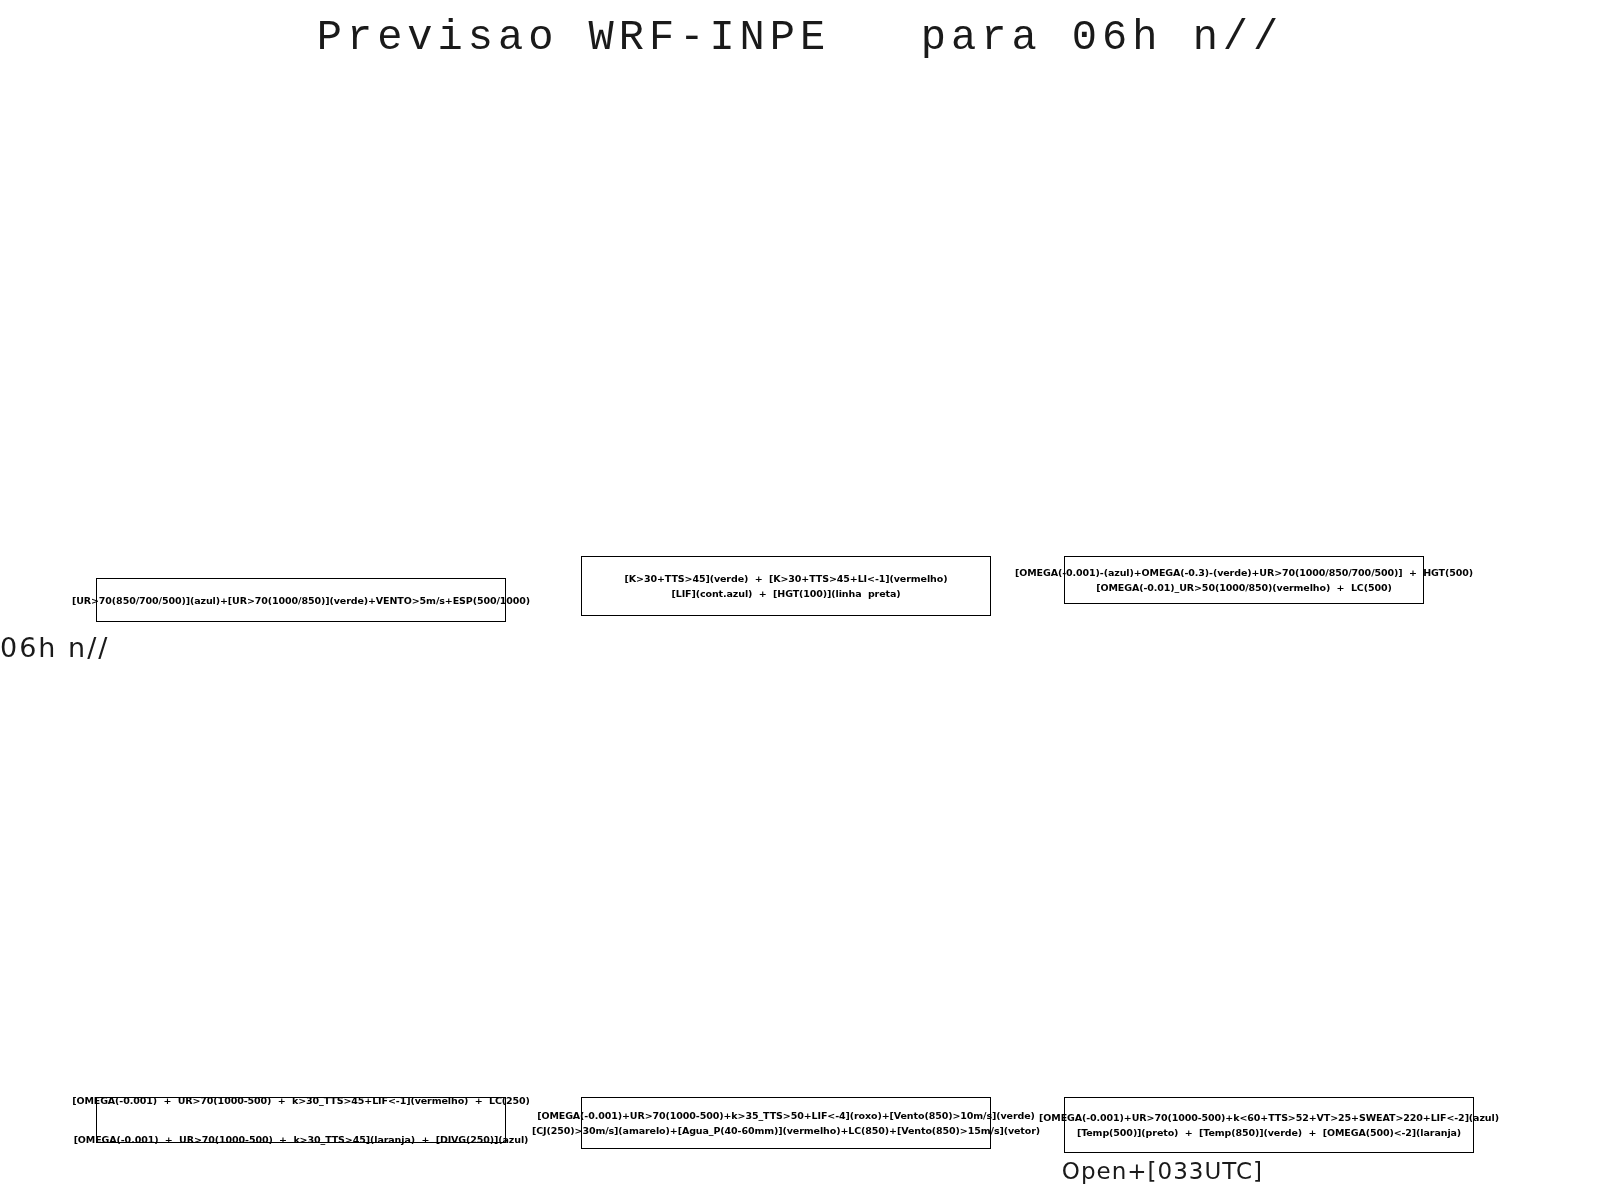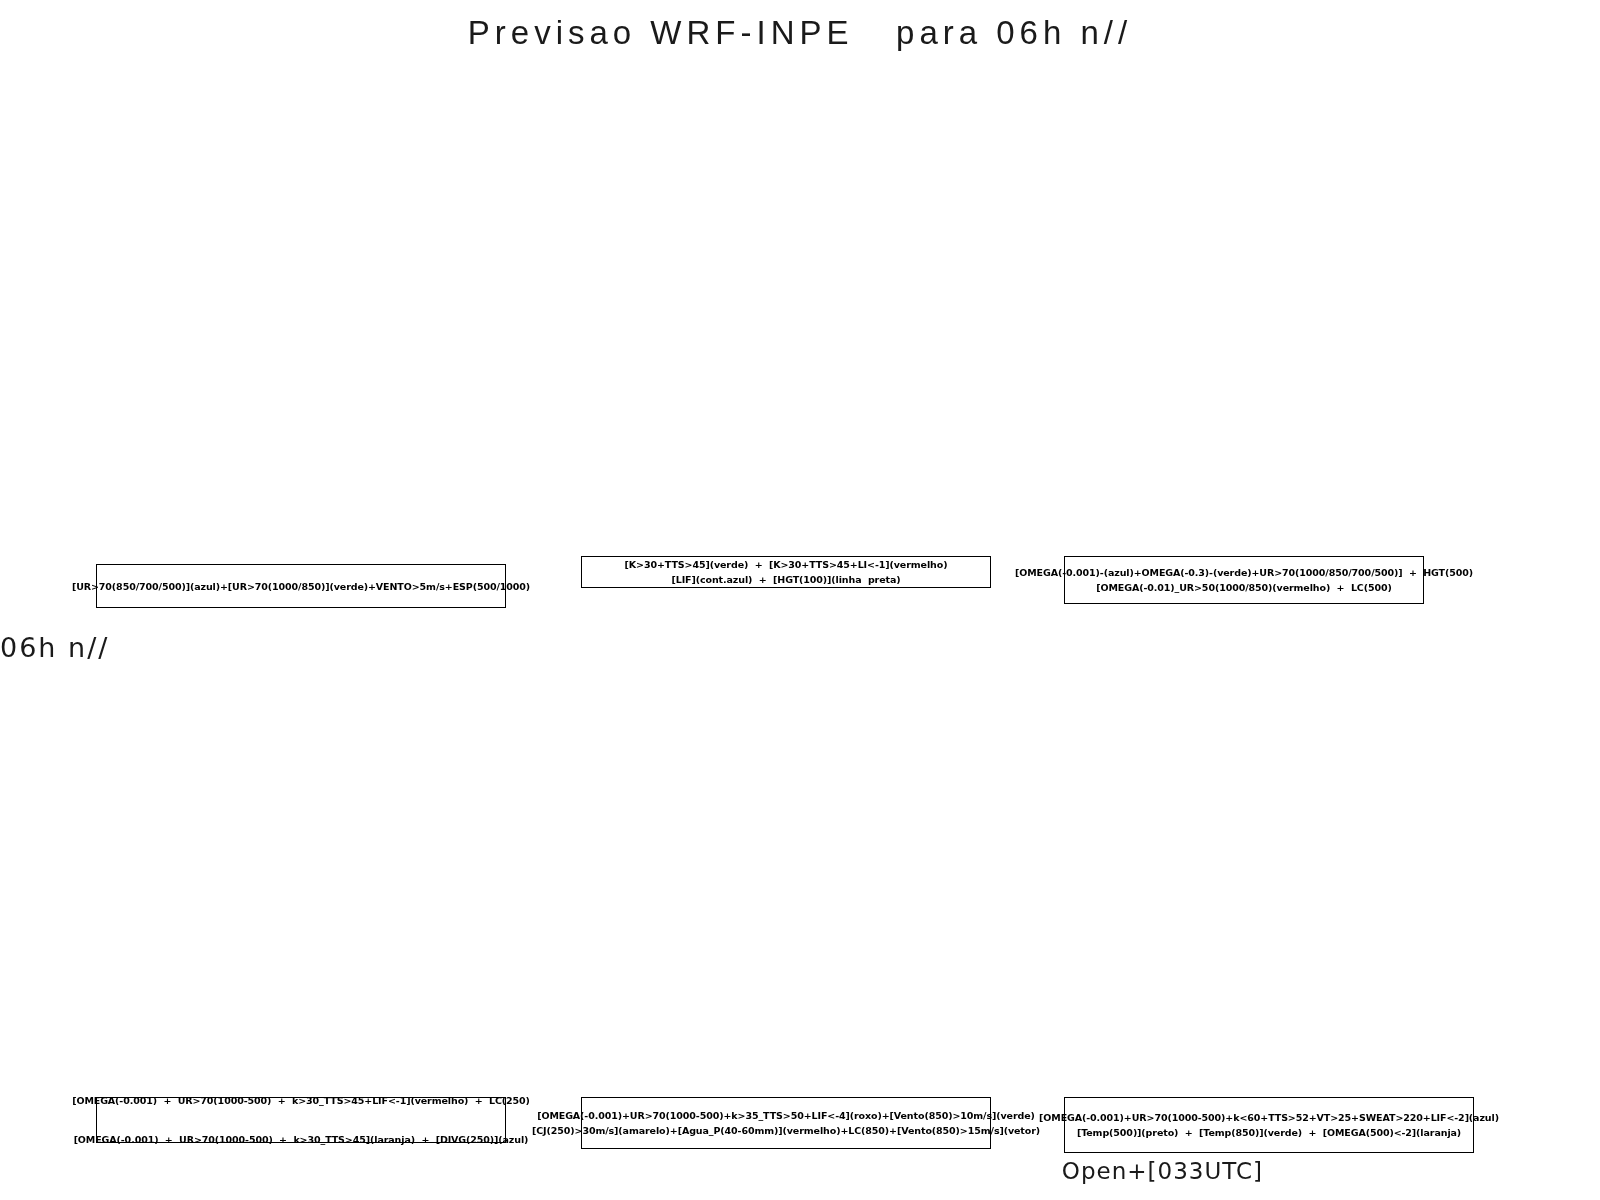--- a/index.html
+++ b/index.html
@@ -16,22 +16,22 @@
     color: #000000;
   }
 
   
   .main-title {
     position: absolute;
     top: 14px;
     left: 0;
     width: 1600px;
     text-align: center;
-    font-family: Liberation Sans, sans-serif;
-    font-size: 33px;
+    font-family: Liberation Mono, monospace;
+    font-size: 42px;
     font-weight: 400;
     letter-spacing: 5px;
     color: #1a1a1a;
     white-space: pre;
   }
 
   
   .mid-label {
     position: absolute;
     top: 632px;
@@ -76,22 +76,22 @@
     font-size: 9.5px;
     font-weight: bold;
     line-height: 15px;
     white-space: pre;
     text-align: center;
     color: #000000;
     letter-spacing: -0.1px;
   }
 
   
-  #box-r1c1 { left: 96px;  top: 564px;  width: 410px; height: 44px; }
-  #box-r1c2 { left: 581px; top: 556px;  width: 410px; height: 32px; }
+  #box-r1c1 { left: 96px;  top: 578px;  width: 410px; height: 44px; }
+  #box-r1c2 { left: 581px; top: 556px;  width: 410px; height: 60px; }
   #box-r1c3 { left: 1064px;top: 556px;  width: 360px; height: 48px; }
 
   
   #box-r2c1 { left: 96px;  top: 1097px; width: 410px; height: 46px; gap: 24px; }
   #box-r2c2 { left: 581px; top: 1097px; width: 410px; height: 52px; }
   #box-r2c3 { left: 1064px;top: 1097px; width: 410px; height: 56px; }
 </style>
 </head>
 <body>
 

